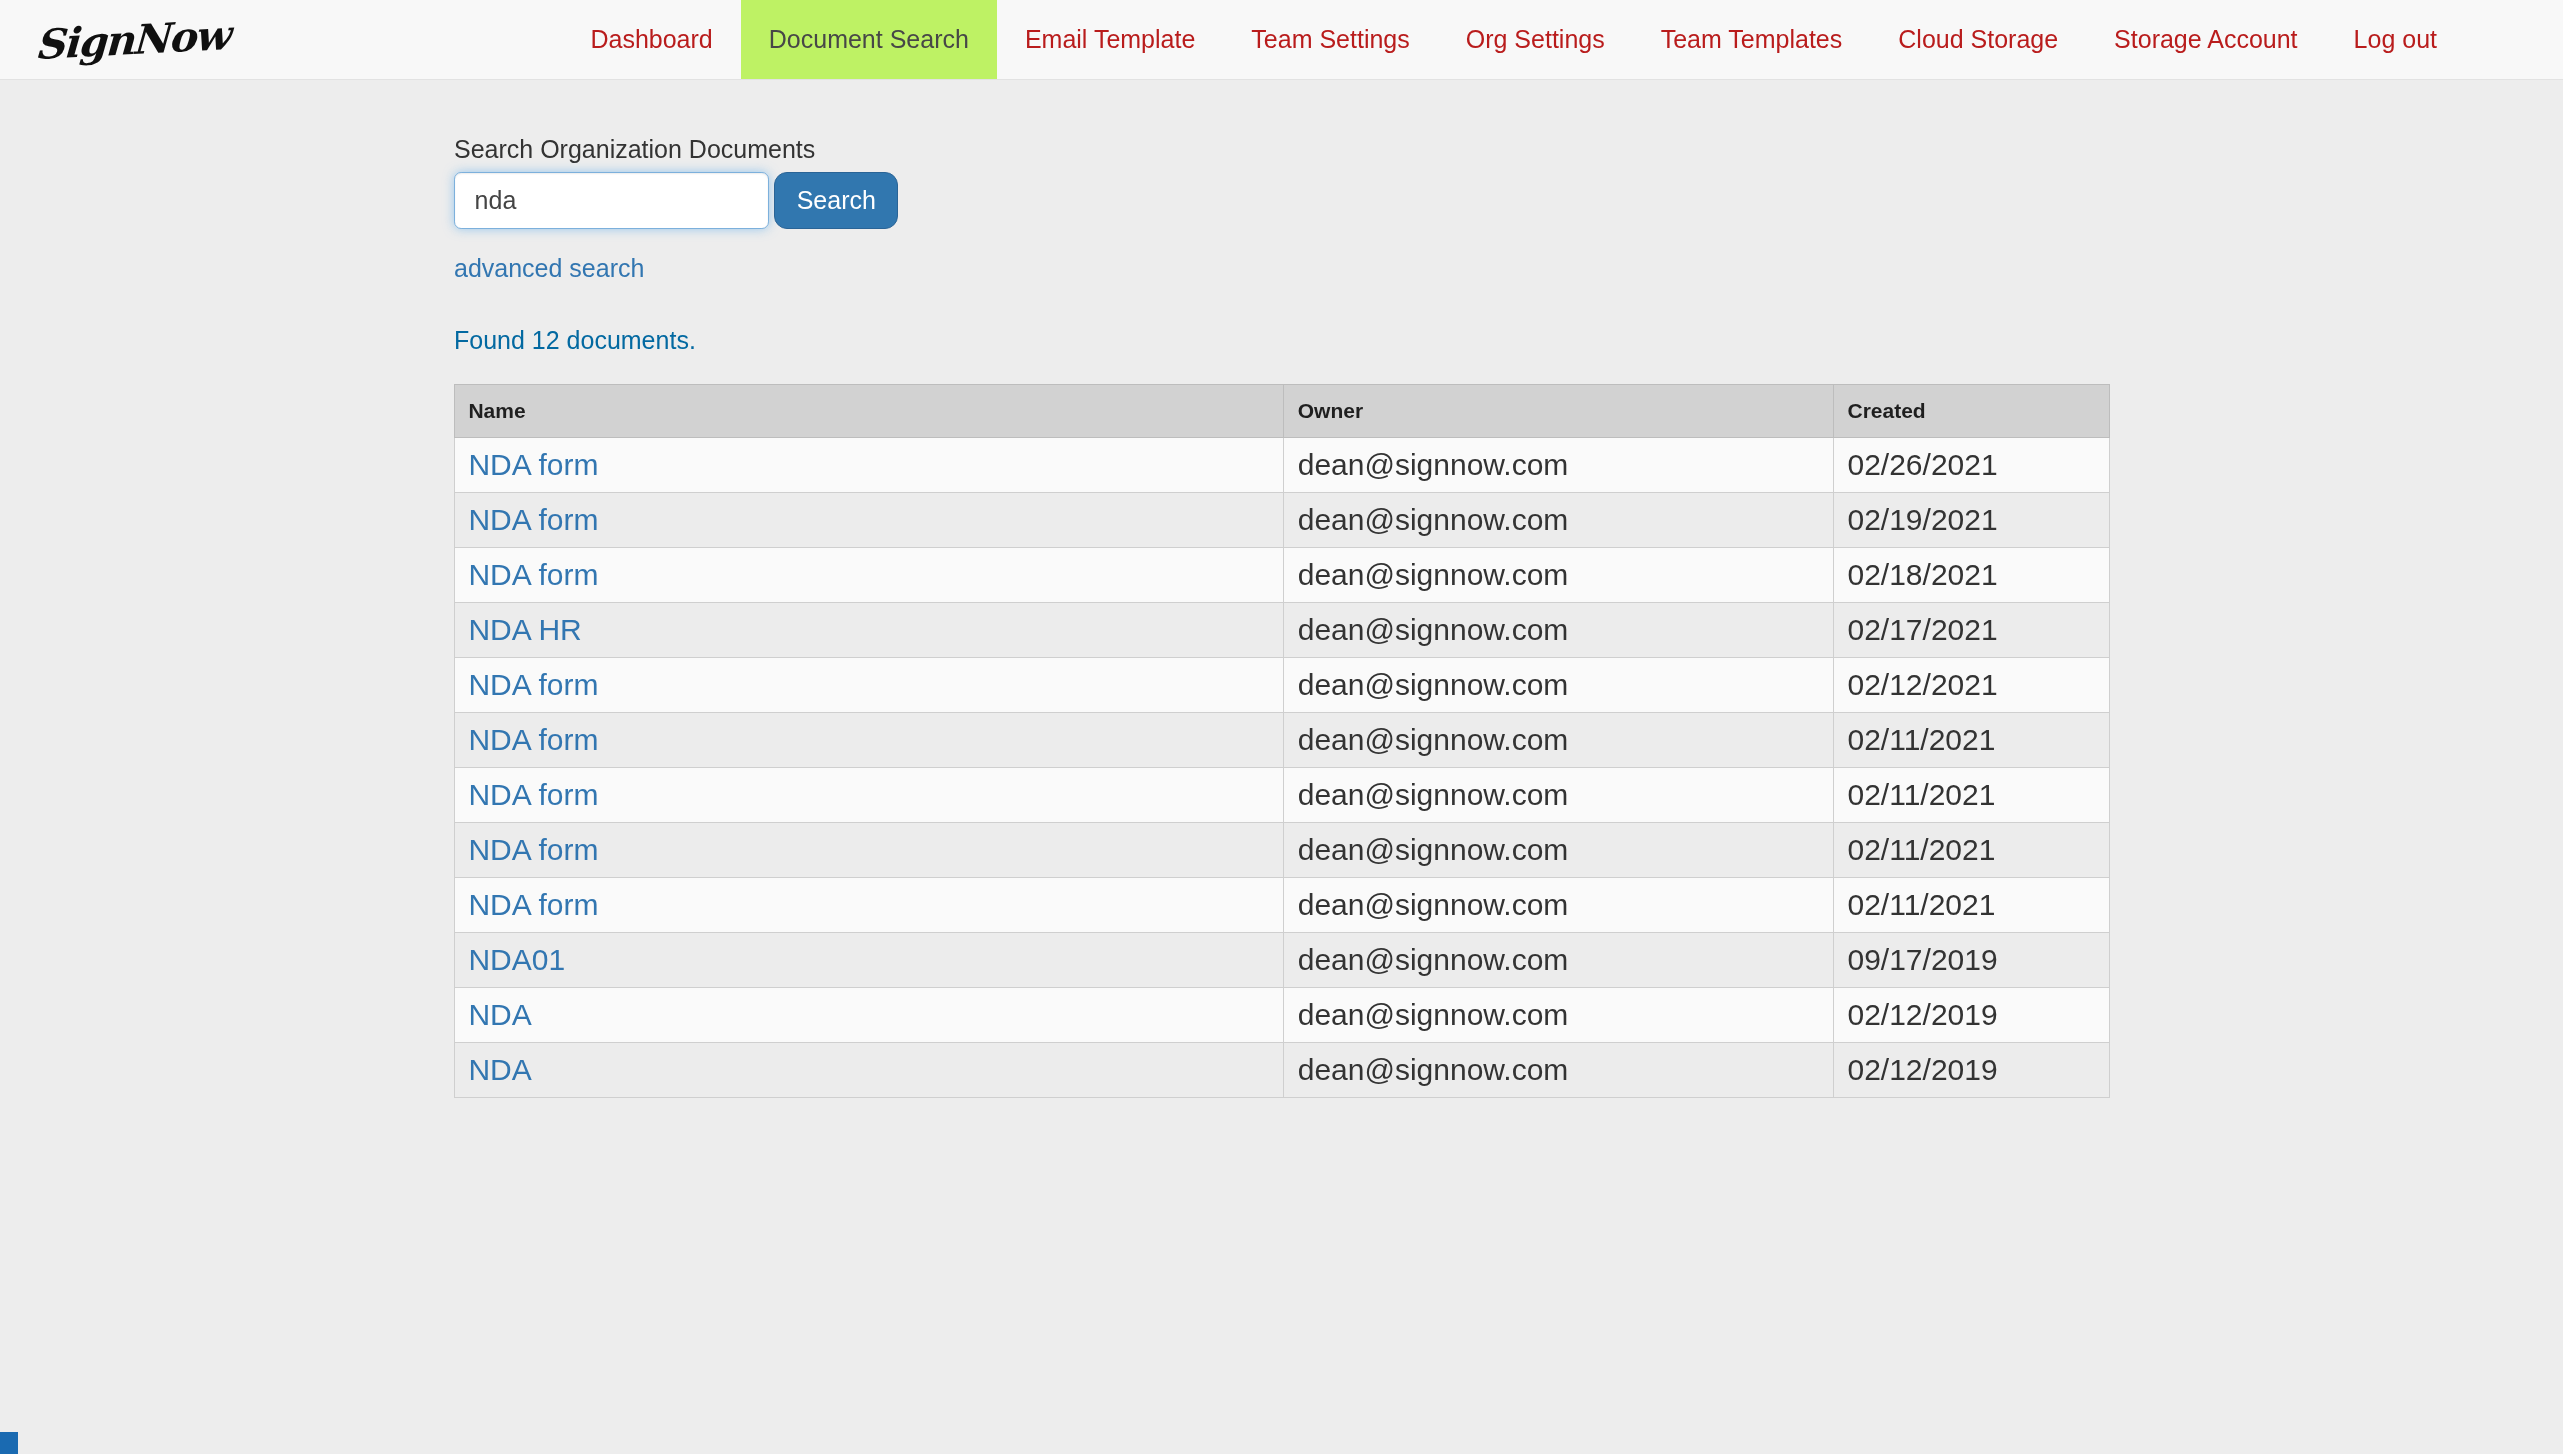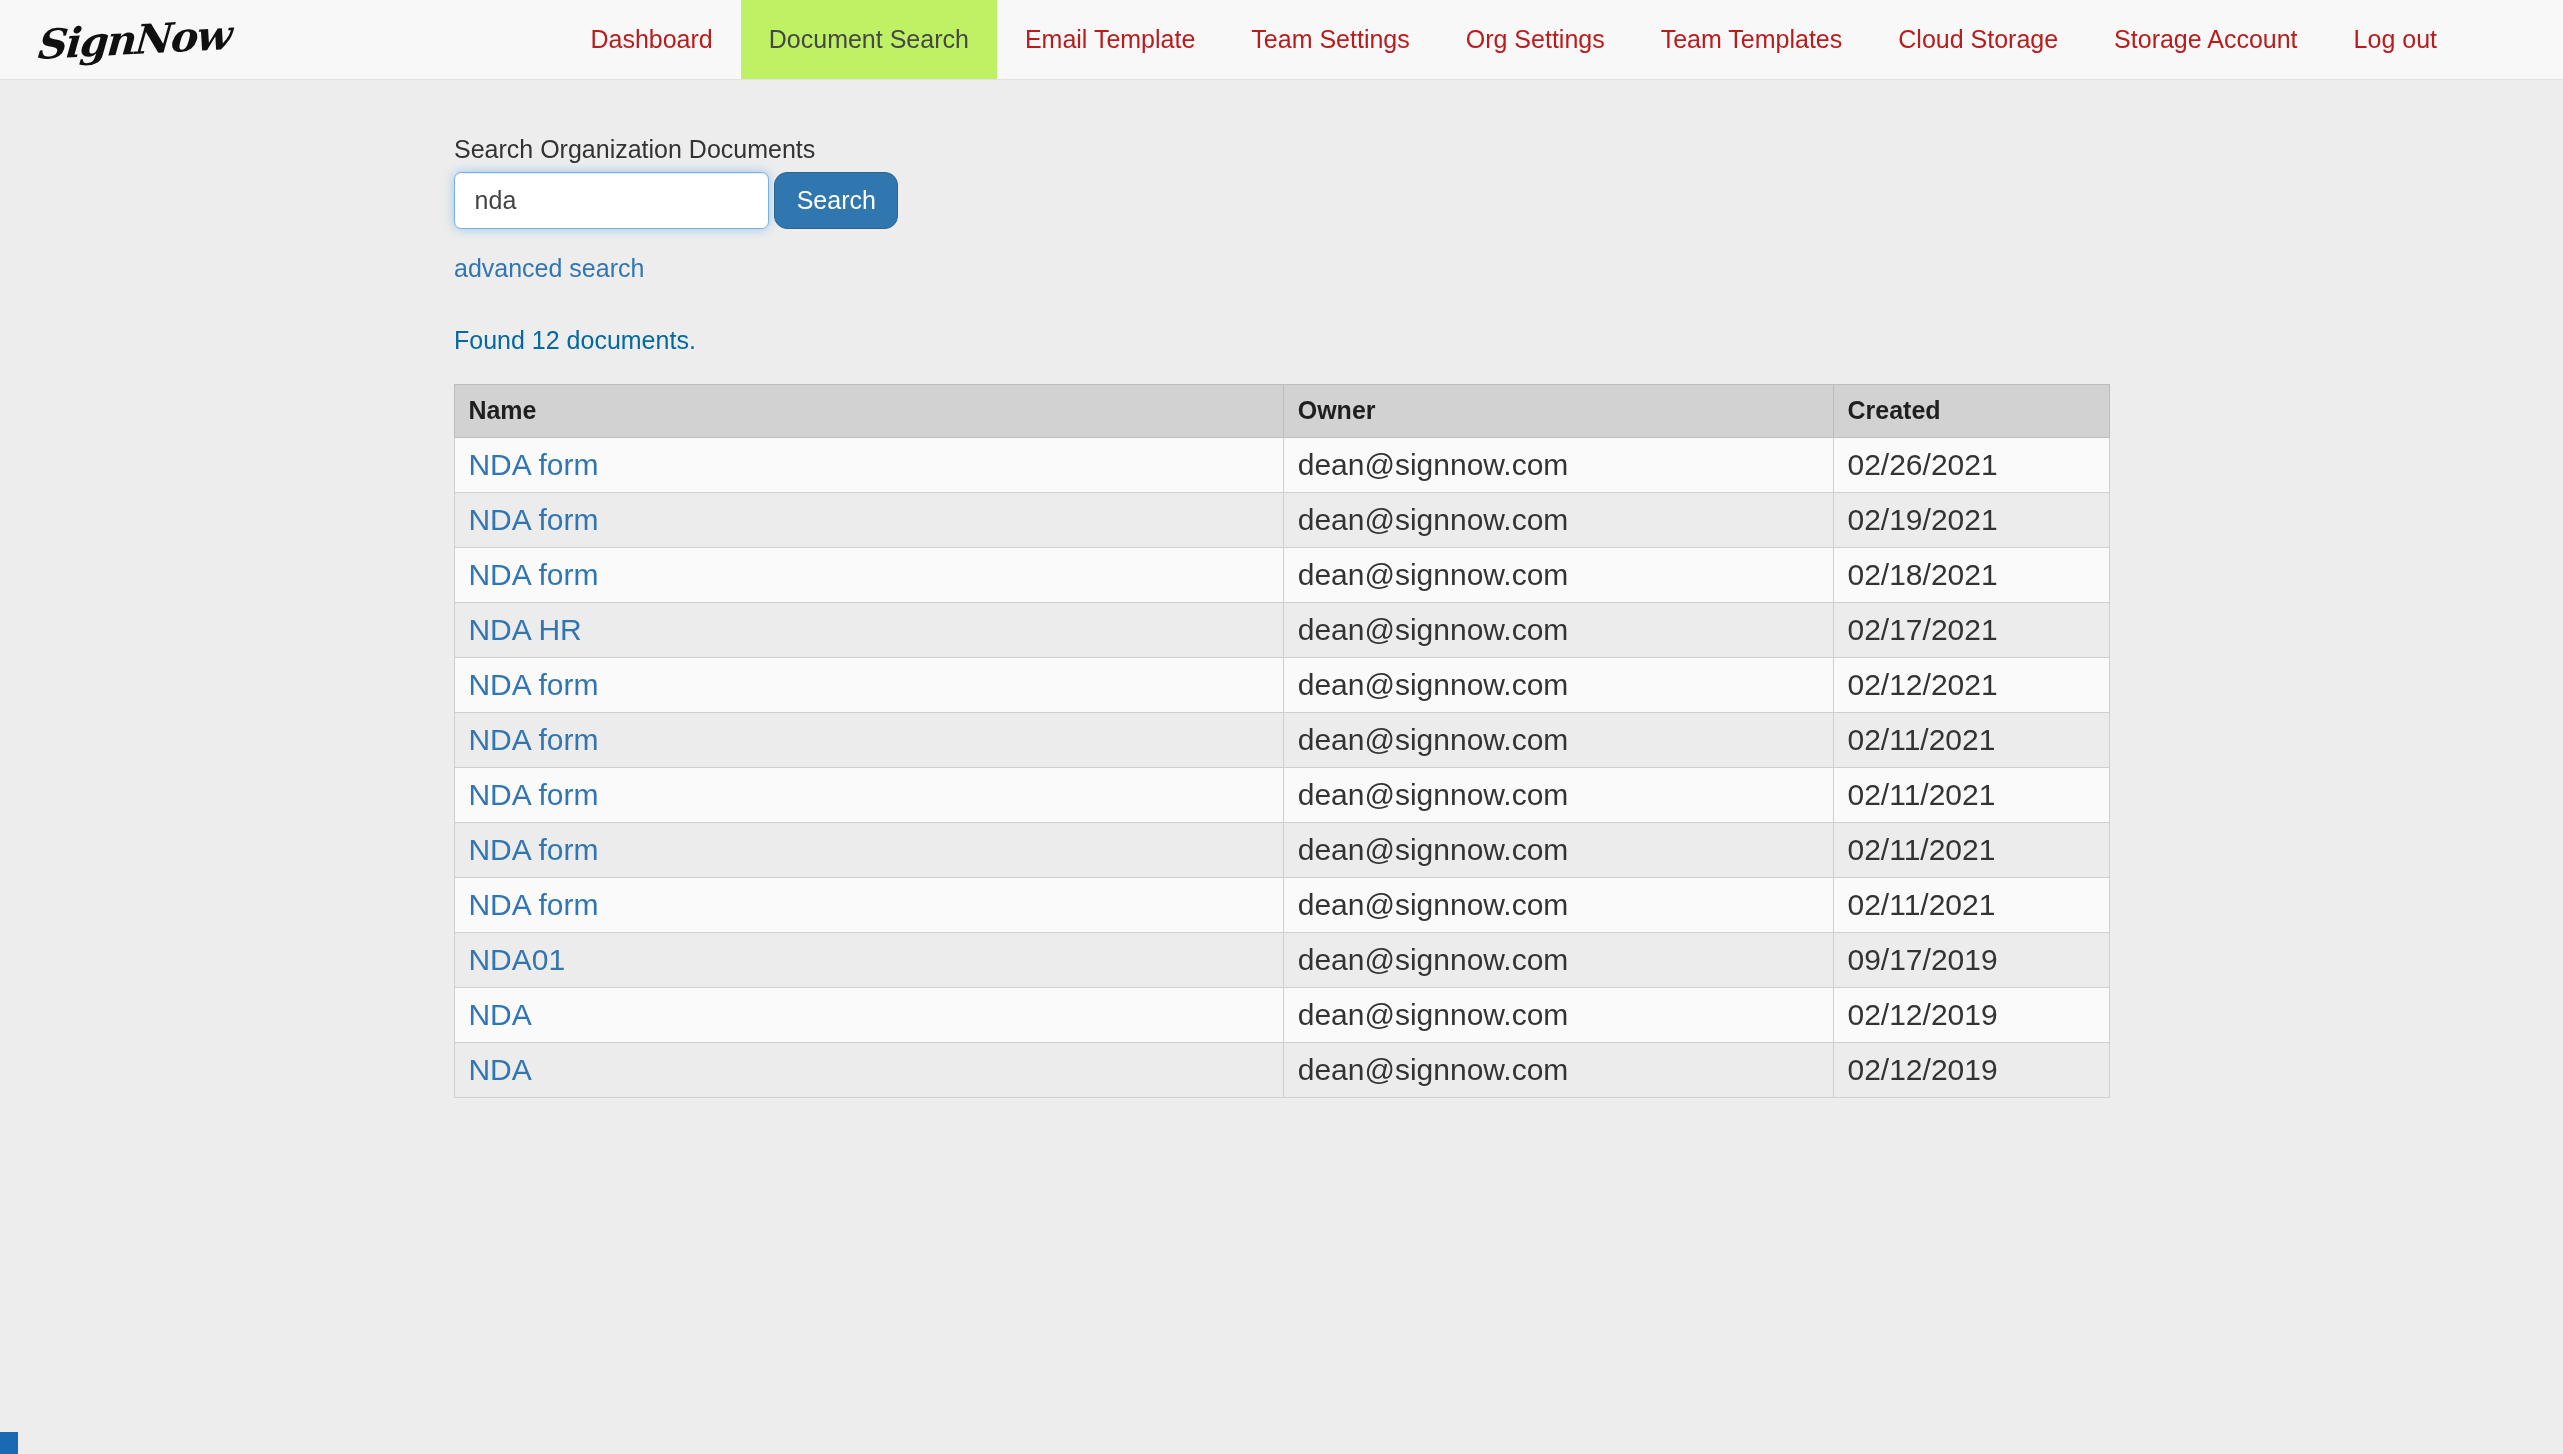--- a/index.html
+++ b/index.html
@@ -109,21 +109,21 @@
   table.results {
     margin-top:28.5px;
     border-collapse:collapse;
     width:1656px;
     border:0.9px solid #bdbdbd;
   }
   table.results th {
     background:#d2d2d2;
     text-align:left;
     font-weight:bold;
-    font-size:25px;
+    font-size:21px;
     color:#1f1f1f;
     padding:0 13.4px;
     height:53px;
     border:0.9px solid #bdbdbd;
   }
   table.results td {
     font-size:30px;
     padding:0 13.4px;
     height:55px;
     border:0.9px solid #cfcfcf;

